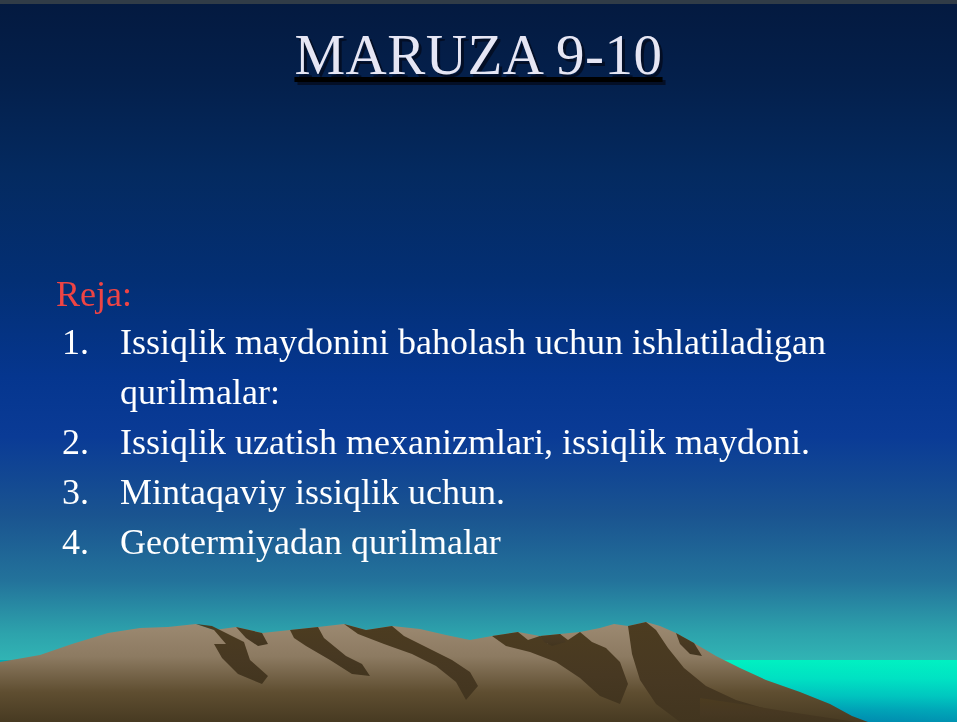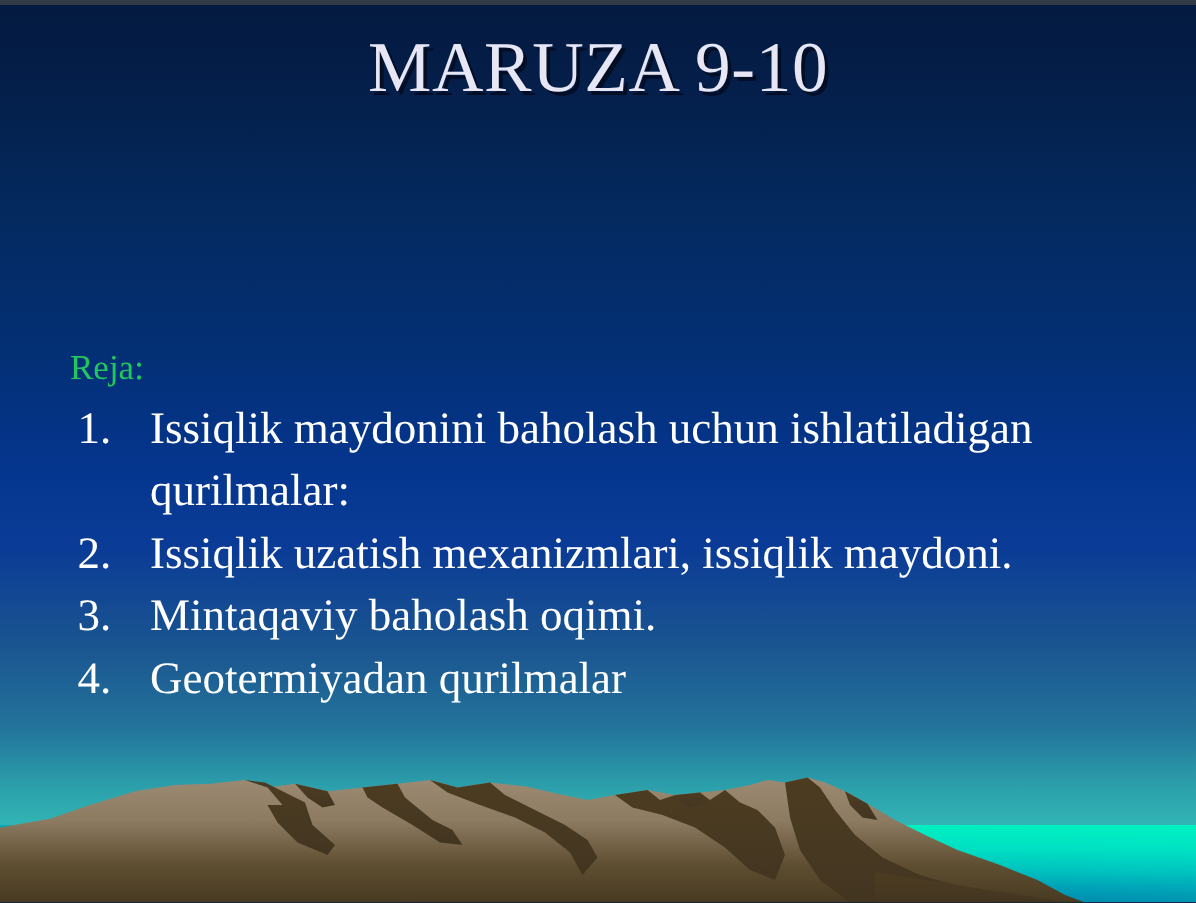--- a/index.html
+++ b/index.html
@@ -74,42 +74,43 @@
     z-index: 2;
   }
 
   
   .title-block {
     position: absolute;
     left: 0; top: 18px;
     width: 957px;
     text-align: center;
     z-index: 5;
+    text-decoration: underline;
   }
   .title-line {
     display: block;
     font-size: 57px;
     line-height: 74px;
     color: #e6e6f4;
     letter-spacing: 0.5px;
     text-shadow: 3px 3px 0 rgba(4,12,32,0.85);
     white-space: nowrap;
   }
 
   .body-block {
     position: absolute;
     left: 56px; top: 272px;
     width: 830px;
     z-index: 5;
     color: #ffffff;
   }
   .reja {
-    font-size: 28px;
+    font-size: 36px;
     line-height: 45px;
-    color: #22c55e;
+    color: #ef4444;
   }
   ol.plan {
     list-style: none;
     margin: 0;
     padding: 0;
   }
   ol.plan > li {
     position: relative;
     font-size: 36px;
     line-height: 50px;
@@ -203,21 +204,21 @@
       <li>
         <span class="num">1.</span>
         <span class="txt">Issiqlik maydonini baholash uchun ishlatiladigan qurilmalar:</span>
       </li>
       <li>
         <span class="num">2.</span>
         <span class="txt">Issiqlik uzatish mexanizmlari, issiqlik maydoni.</span>
       </li>
       <li>
         <span class="num">3.</span>
-        <span class="txt">Mintaqaviy baholash oqimi.</span>
+        <span class="txt">Mintaqaviy issiqlik uchun.</span>
       </li>
       <li>
         <span class="num">4.</span>
         <span class="txt">Geotermiyadan qurilmalar</span>
       </li>
     </ol>
   </div>
 
 </div>
 

